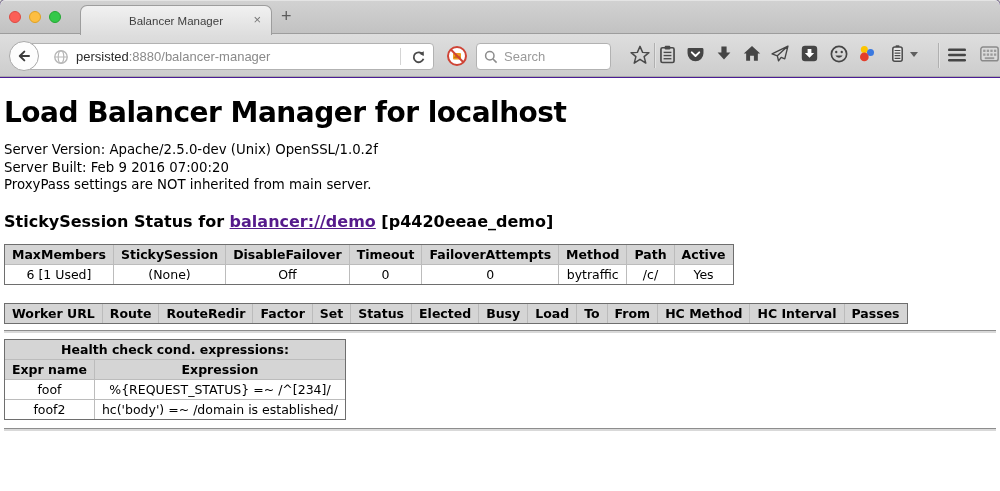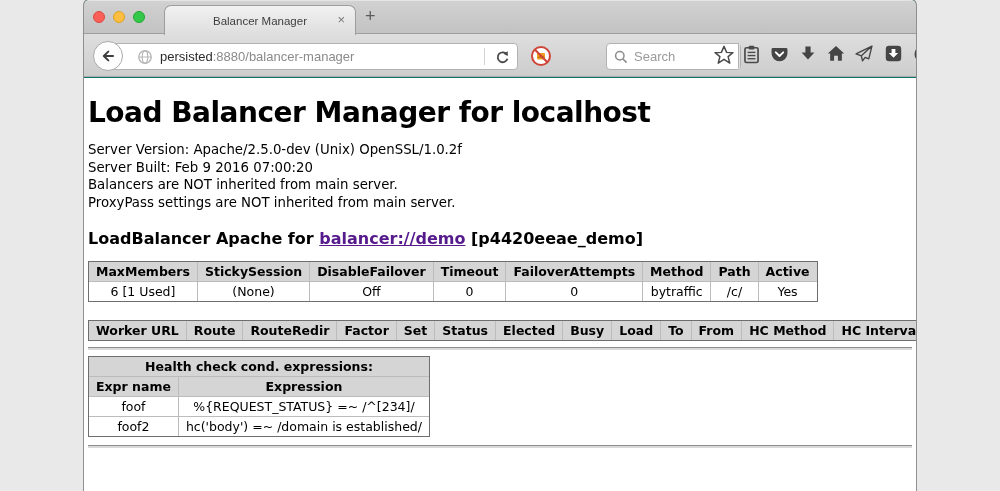--- a/index.html
+++ b/index.html
@@ -1,19 +1,19 @@
 <!DOCTYPE html>
 <html><head>
 <meta charset="utf-8">
 <style>
   * { margin:0; padding:0; box-sizing:border-box; }
   html,body { background:#e9e9e9; }
   .browser {
-    position:relative; width:832px; height:491px; margin:0 auto;
-    font-family:"Liberation Sans", sans-serif; background:#0f766e;
+    position:relative; width:1000px; height:491px; margin:0 auto;
+    font-family:"Liberation Sans", sans-serif; background:#4c1d95;
     border-radius:5px 5px 0 0; overflow:hidden;
     box-shadow:0 0 0 1px #8f8f8f;
   }
   
   .tabstrip {
     position:absolute; top:0; left:0; right:0; height:34px;
     background:linear-gradient(#d2d2d2,#c2c2c2);
     border-bottom:1px solid #9d9d9d;
     border-radius:5px 5px 0 0;
     box-shadow:inset 0 1px 0 #e4e4e4;
@@ -50,21 +50,21 @@
   }
   .url-text { font-size:13px; white-space:nowrap; }
   .url-domain { color:#2b2b2b; }
   .url-path { color:#8a8a8a; }
   .url-sep { position:absolute; right:32px; top:4px; bottom:4px; width:1px; background:#d4d4d4; }
   .reload { position:absolute; right:7px; top:6px; }
   .blocked { position:absolute; left:446px; top:11px; }
   .search-field {
     position:absolute; left:476px; top:9px; width:135px; height:27px;
     background:#fff; border:1px solid #b2b2b2; border-radius:4px;
-    display:flex; align-items:center; padding-left:7px;margin-left:46px;
+    display:flex; align-items:center; padding-left:7px;
   }
   .search-placeholder { font-size:13px; color:#9a9a9a; margin-left:6px; }
   .tool-icon { position:absolute; top:11px; }
   .vsep { position:absolute; top:9px; width:1px; height:25px; background:#b0b0b0; box-shadow:1px 0 0 #e3e3e3; }
   .caret-down {
     position:absolute; width:0; height:0;
     border-left:4px solid transparent; border-right:4px solid transparent;
     border-top:5px solid #5f5f5f;
   }
   
@@ -205,24 +205,23 @@
         <rect x="13.2" y="7" width="2.2" height="2.2" fill="#9a9a9a"></rect>
       <rect x="4.5" y="10.6" width="9" height="1.8" fill="#9a9a9a"></rect>
     </svg>
   </div>
 
   <div class="content">
     <h1 class="page-h1">Load Balancer Manager for localhost</h1>
 
     <div class="info-line">Server Version: Apache/2.5.0-dev (Unix) OpenSSL/1.0.2f</div>
     <div class="info-line">Server Built: Feb 9 2016 07:00:20</div>
-    <div class="info-line">Balancers are NOT inherited from main server.</div>
     <div class="info-line">ProxyPass settings are NOT inherited from main server.</div>
 
-    <h3 class="section-h"><span>LoadBalancer Apache for </span><a href="#">balancer://demo</a><span> [p4420eeae_demo]</span></h3>
+    <h3 class="section-h"><span>StickySession Status for </span><a href="#">balancer://demo</a><span> [p4420eeae_demo]</span></h3>
 
     <table class="tbl">
       <tbody>
           <tr>
         <th>MaxMembers</th>
         <th>StickySession</th>
         <th>DisableFailover</th>
         <th>Timeout</th>
         <th>FailoverAttempts</th>
         <th>Method</th>

